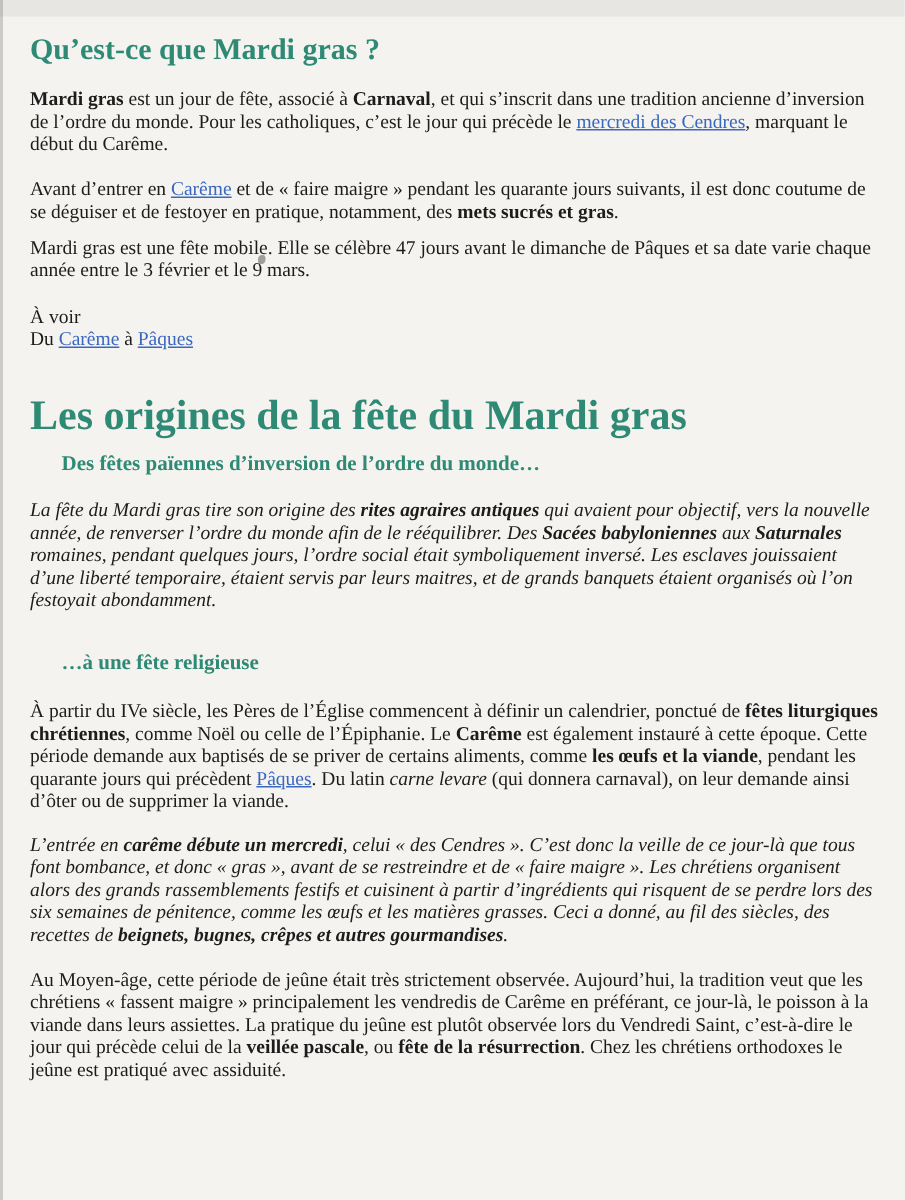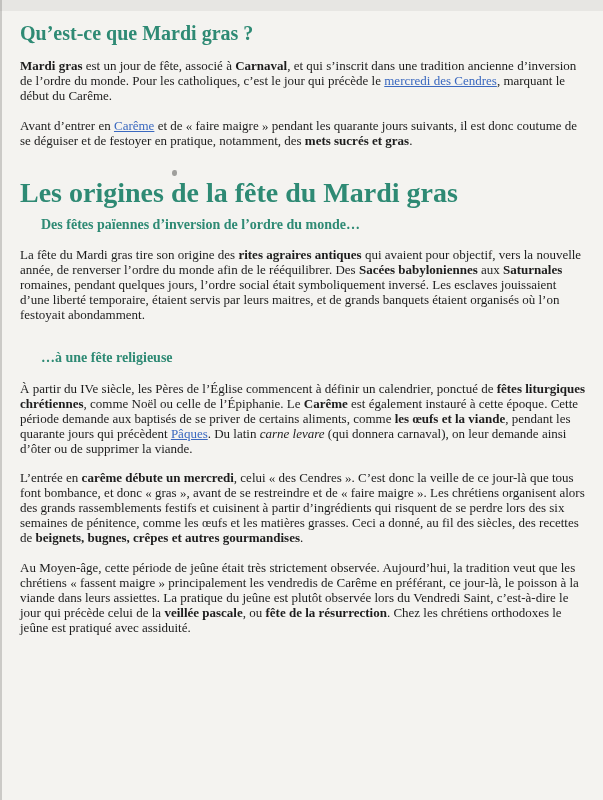--- a/index.html
+++ b/index.html
@@ -64,21 +64,21 @@
   .b { font-weight: bold; }
   .i { font-style: italic; }
   a.link {
     color: var(--link);
     cursor: pointer;
   }
   
   .mt9  { margin-top: 9px; }
   .mt11 { margin-top: 11px; }
   .mt13 { margin-top: 13px; }
-  .mt14 { margin-top: 14px; }
+  .mt14 { margin-top: 14px; font-style: italic; }
   .mt15 { margin-top: 15px; }
   .mt16 { margin-top: 16px; }
   .mt28 { margin-top: 28px; }
   .mt32 { margin-top: 32px; }
 </style>
 </head>
 <body>
 
 <div class="scan-strip"></div>
 <div class="edge-line"></div>
@@ -86,21 +86,26 @@
 
 <div class="page">
 
   <h2>Qu’est-ce que Mardi gras ?</h2>
 
   <p class="mt13"><span class="b">Mardi gras</span><span class=""> est un jour de fête, associé à </span><span class="b">Carnaval</span><span class="">, et qui s’inscrit dans une tradition ancienne d’inversion de l’ordre du monde. Pour les catholiques, c’est le jour qui précède le </span><a href="#" class="link">mercredi des Cendres</a><span class="">, marquant le début du Carême.</span></p>
 
   <p class="mt15"><span class="">Avant d’entrer en </span><a href="#" class="link">Carême</a><span class=""> et de « faire maigre » pendant les quarante jours suivants, il est donc coutume de se déguiser et de festoyer en pratique, notamment, des </span><span class="b">mets sucrés et gras</span><span class="">.</span></p>
 
 
+  <p class="mt9"><span class="">Mardi gras est une fête mobile. Elle se célèbre 47 jours avant le dimanche de Pâques et sa date varie chaque année entre le 3 février et le 9 mars.</span></p>
 
+  <div class="mt16">
+    <div class="textline">À voir</div>
+    <div class="textline"><span class="">Du </span><a href="#" class="link">Carême</a><span class=""> à </span><a href="#" class="link">Pâques</a></div>
+  </div>
 
   <h1 class="mt32">Les origines de la fête du Mardi gras</h1>
 
   <h3 class="mt11">Des fêtes païennes d’inversion de l’ordre du monde…</h3>
 
   <p class="mt14"><span class="">La fête du Mardi gras tire son origine des </span><span class="b">rites agraires antiques</span><span class=""> qui avaient pour objectif, vers la nouvelle année, de renverser l’ordre du monde afin de le rééquilibrer. Des </span><span class="b">Sacées babyloniennes</span><span class=""> aux </span><span class="b">Saturnales</span><span class=""> romaines, pendant quelques jours, l’ordre social était symboliquement inversé. Les esclaves jouissaient d’une liberté temporaire, étaient servis par leurs maitres, et de grands banquets étaient organisés où l’on festoyait abondamment.</span></p>
 
   <h3 class="mt28">…à une fête religieuse</h3>
 
   <p class="mt15"><span class="">À partir du IVe siècle, les Pères de l’Église commencent à définir un calendrier, ponctué de </span><span class="b">fêtes liturgiques chrétiennes</span><span class="">, comme Noël ou celle de l’Épiphanie. Le </span><span class="b">Carême</span><span class=""> est également instauré à cette époque. Cette période demande aux baptisés de se priver de certains aliments, comme </span><span class="b">les œufs et la viande</span><span class="">, pendant les quarante jours qui précèdent </span><a href="#" class="link">Pâques</a><span class="">. Du latin </span><span class="i">carne levare</span><span class=""> (qui donnera carnaval), on leur demande ainsi d’ôter ou de supprimer la viande.</span></p>

